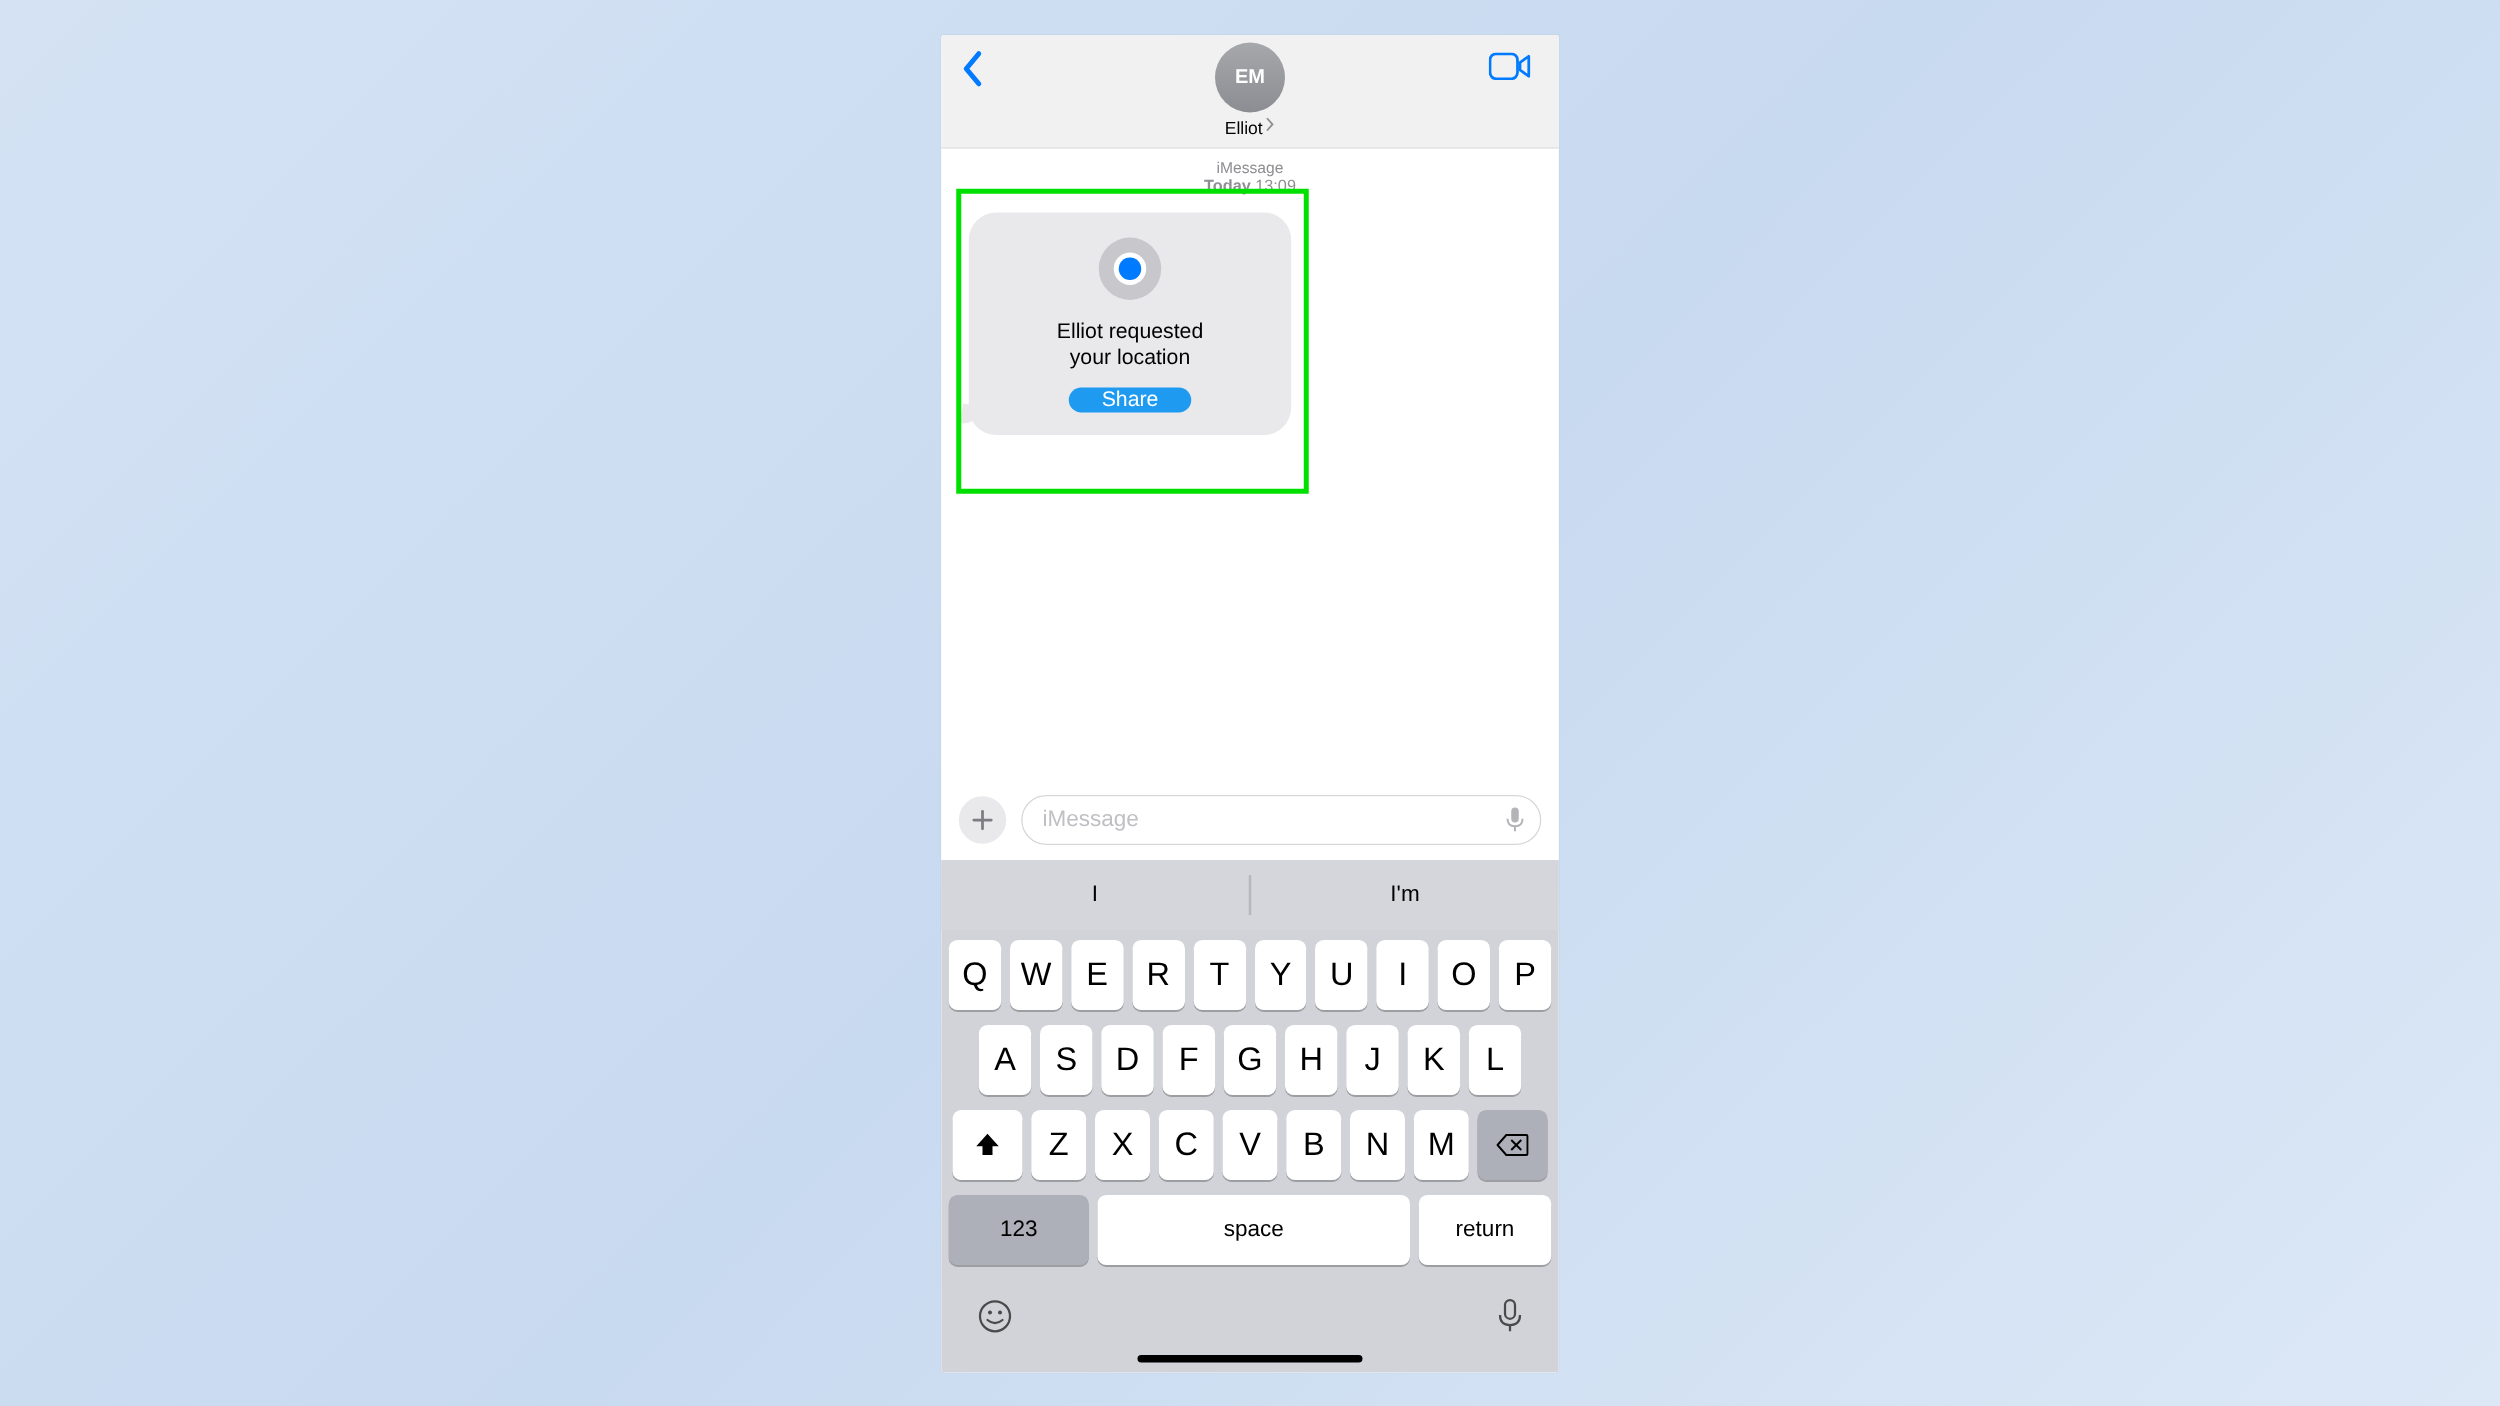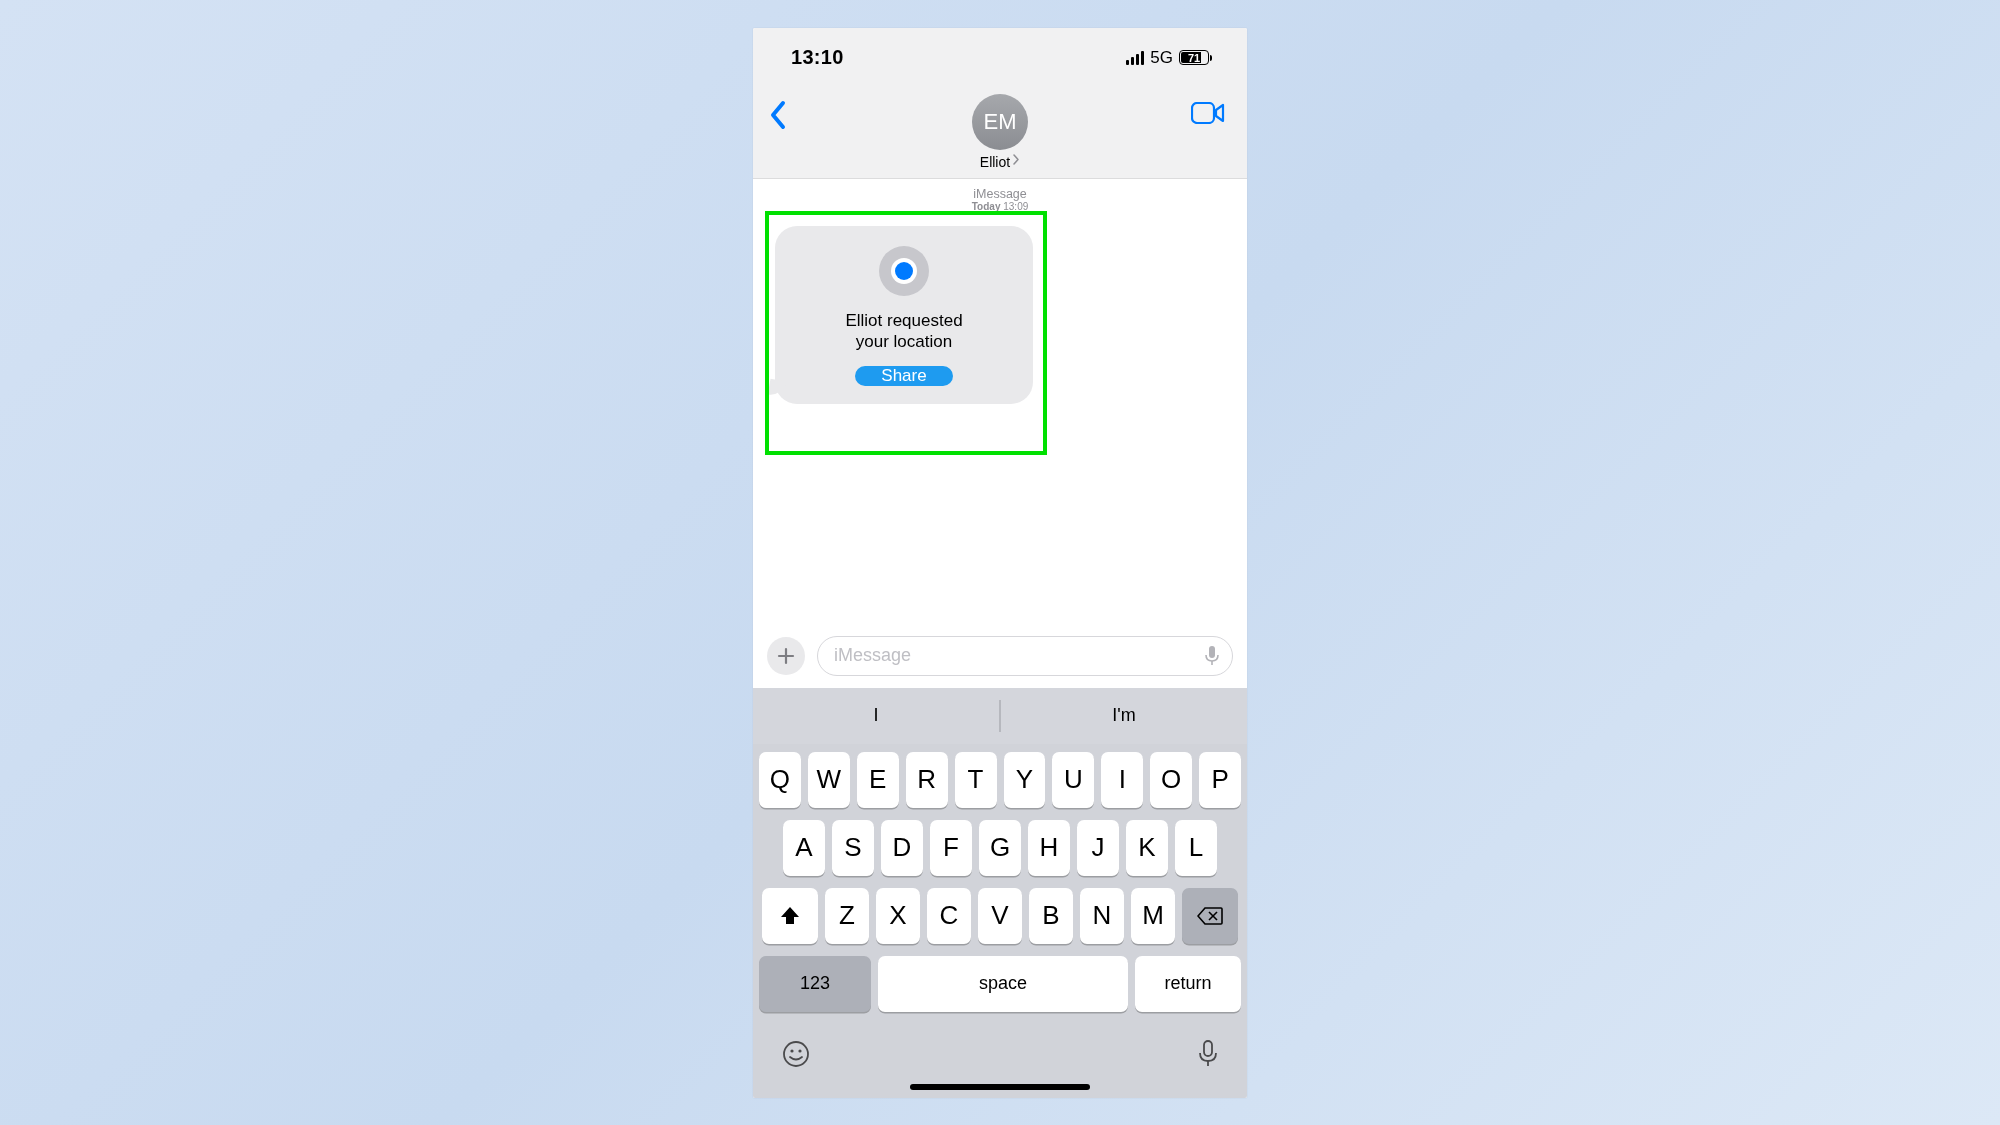--- a/index.html
+++ b/index.html
@@ -69,35 +69,35 @@
   color: #007aff; cursor: pointer;
 }
 .video-icon {
   position: absolute; right: 22px; top: 14px;
   color: #007aff; cursor: pointer;
 }
 .avatar {
   width: 56px; height: 56px; border-radius: 50%;
   background: linear-gradient(180deg, #a6a8ac 0%, #8b8d92 100%);
   display:flex; align-items:center; justify-content:center;
-  color:#fff; font-size:22px; font-weight:400;
+  color:#fff; font-size:16px; font-weight:700;
 }
 .contact-name-row { margin-top: 4px; display:flex; align-items:flex-start; gap:2px; }
 .contact-name { font-size: 14px; color:#000; }
 .name-chevron { color:#8e8e93; }
 
 
 .chat-area {
   flex: 1;
   background: #fff;
   position: relative;
   padding-top: 8px;
 }
 .service-label { text-align:center; font-size:12.5px; color:#8e8e93; }
-.timestamp-label { text-align:center; font-size:10px; color:#8e8e93; }
+.timestamp-label { text-align:center; font-size:13px; color:#8e8e93; }
 .timestamp-label .time-bold { font-weight:600; }
 
 .highlight-box {
   position:absolute;
   left: 12px;
   top: 32px;
   width: 282px;
   height: 244px;
   border: 4px solid #00e000;
   pointer-events: none;
@@ -232,36 +232,20 @@
 .home-indicator {
   width:180px; height:6px; background:#000; border-radius:4px;
   margin: 2px auto 8px auto;
 }
 </style>
 </head>
 <body>
 
 <div class="phone">
 
-  <div class="status-bar">
-    <div class="status-time">13:10</div>
-    <div class="status-right">
-      <div class="signal-bars">
-        <span></span>
-          <span></span>
-          <span></span>
-          <span></span>
-      </div>
-      <div class="net-label">5G</div>
-      <div class="battery">
-        <div class="battery-fill"></div>
-        <div class="battery-text">71</div>
-      </div>
-    </div>
-  </div>
 
   <div class="nav-header">
     <div class="back-chevron">
       <svg width="18" height="30" viewBox="0 0 18 30">
         <polyline points="14,3 4,15 14,27" fill="none" stroke="#007aff" stroke-width="4" stroke-linecap="round" stroke-linejoin="round"></polyline>
       </svg>
     </div>
     <div class="avatar">EM</div>
     <div class="contact-name-row">
       <span class="contact-name">Elliot</span>

